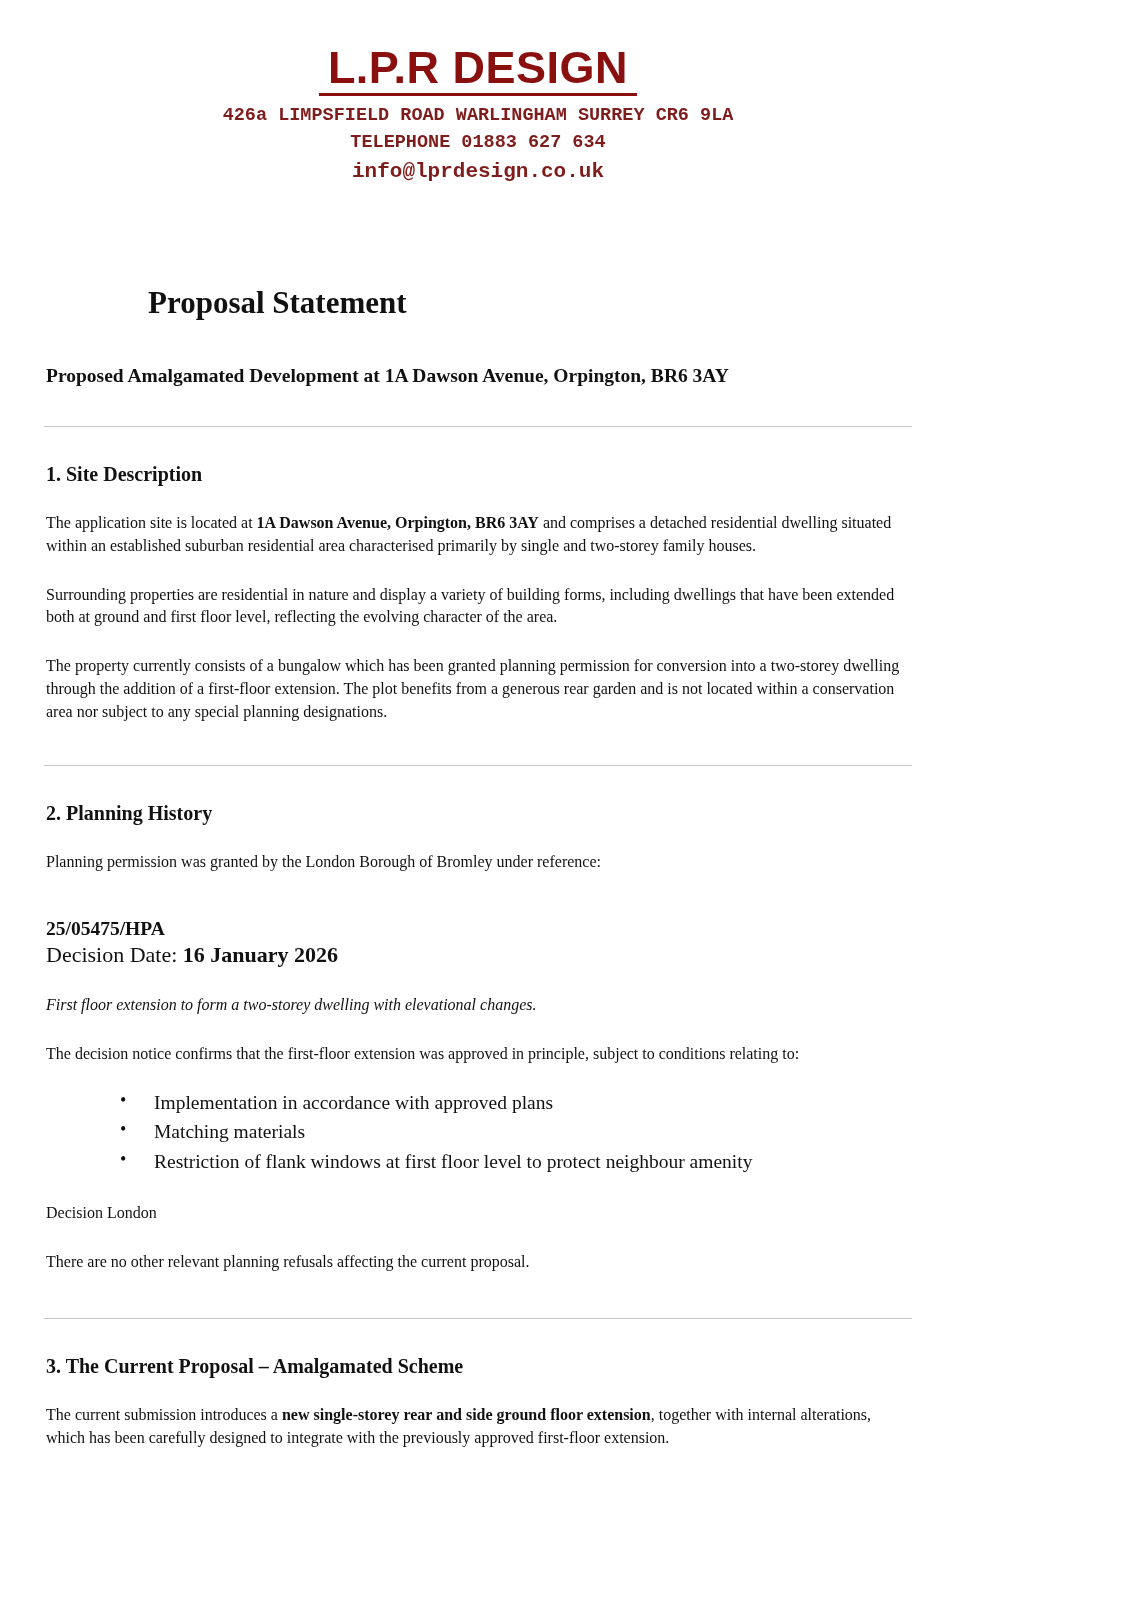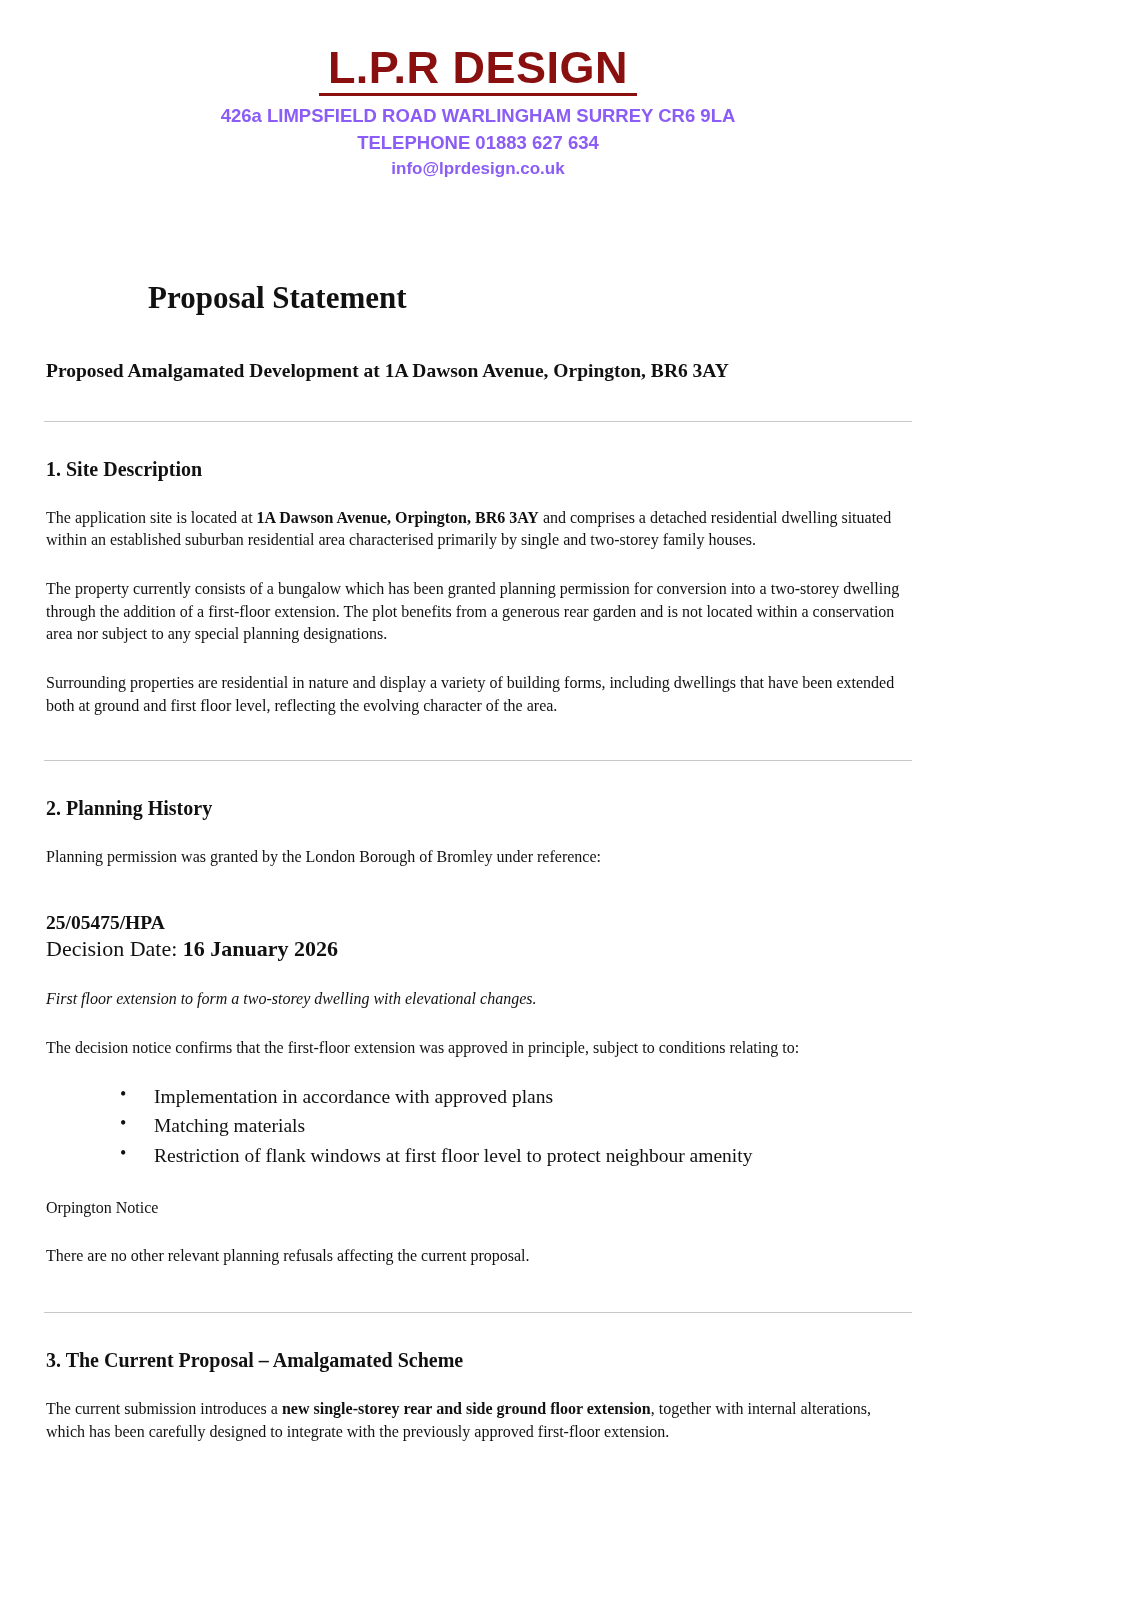--- a/index.html
+++ b/index.html
@@ -34,28 +34,28 @@
     line-height: 1.05;
     margin: 0 0 6px 0;
   }
   .brand-underline {
     width: 318px;
     height: 3px;
     background: #8a1010;
     margin: -4px auto 7px auto;
   }
   .lh-line {
-    font-family: Liberation Sans, sans-serif;
+    font-family: Liberation Mono, monospace;
     font-weight: bold;
     font-size: 18.5px;
-    color: #8b5cf6;
+    color: #7f1d1d;
     line-height: 1.45;
   }
   .lh-line.small {
-    font-size: 17px;
+    font-size: 21px;
   }
   
   .doc-title {
     font-family: "Liberation Serif", serif;
     font-weight: bold;
     font-size: 31px;
     margin: 98px 0 0 112px;
   }
   .doc-subtitle {
     font-weight: bold;
@@ -129,41 +129,41 @@
   </div>
 
   <div class="doc-title">Proposal Statement</div>
   <div class="doc-subtitle">Proposed Amalgamated Development at 1A Dawson Avenue, Orpington, BR6 3AY</div>
 
   <hr class="rule">
 
   <div class="section">
     <h2 class="heading">1. Site Description</h2>
     <p class="body"><span>The application site is located at </span><span class="b">1A Dawson Avenue, Orpington, BR6 3AY</span><span> and comprises a detached residential dwelling situated within an established suburban residential area characterised primarily by single and two-storey family houses.</span></p>
+    <p class="body">Surrounding properties are residential in nature and display a variety of building forms, including dwellings that have been extended both at ground and first floor level, reflecting the evolving character of the area.</p>
     <p class="body">The property currently consists of a bungalow which has been granted planning permission for conversion into a two-storey dwelling through the addition of a first-floor extension. The plot benefits from a generous rear garden and is not located within a conservation area nor subject to any special planning designations.</p>
-    <p class="body">Surrounding properties are residential in nature and display a variety of building forms, including dwellings that have been extended both at ground and first floor level, reflecting the evolving character of the area.</p>
   </div>
 
   <hr class="rule" style="margin-top:42px">
 
   <div class="section">
     <h2 class="heading">2. Planning History</h2>
     <p class="body">Planning permission was granted by the London Borough of Bromley under reference:</p>
     <div class="ref-block">
       <div class="ref-code">25/05475/HPA</div>
       <div class="ref-date"><span>Decision Date: </span><span class="b">16 January 2026</span></div>
     </div>
     <p class="body i">First floor extension to form a two-storey dwelling with elevational changes.</p>
     <p class="body">The decision notice confirms that the first-floor extension was approved in principle, subject to conditions relating to:</p>
     <ul class="bullets">
       <li>Implementation in accordance with approved plans</li>
       <li>Matching materials</li>
       <li>Restriction of flank windows at first floor level to protect neighbour amenity</li>
     </ul>
-    <p class="body">Orpington Notice</p>
+    <p class="body">Decision London</p>
     <p class="body">There are no other relevant planning refusals affecting the current proposal.</p>
   </div>
 
   <hr class="rule" style="margin-top:44px">
 
   <div class="section">
     <h2 class="heading">3. The Current Proposal – Amalgamated Scheme</h2>
     <p class="body"><span>The current submission introduces a </span><span class="b">new single-storey rear and side ground floor extension</span><span>, together with internal alterations, which has been carefully designed to integrate with the previously approved first-floor extension.</span></p>
   </div>
 

